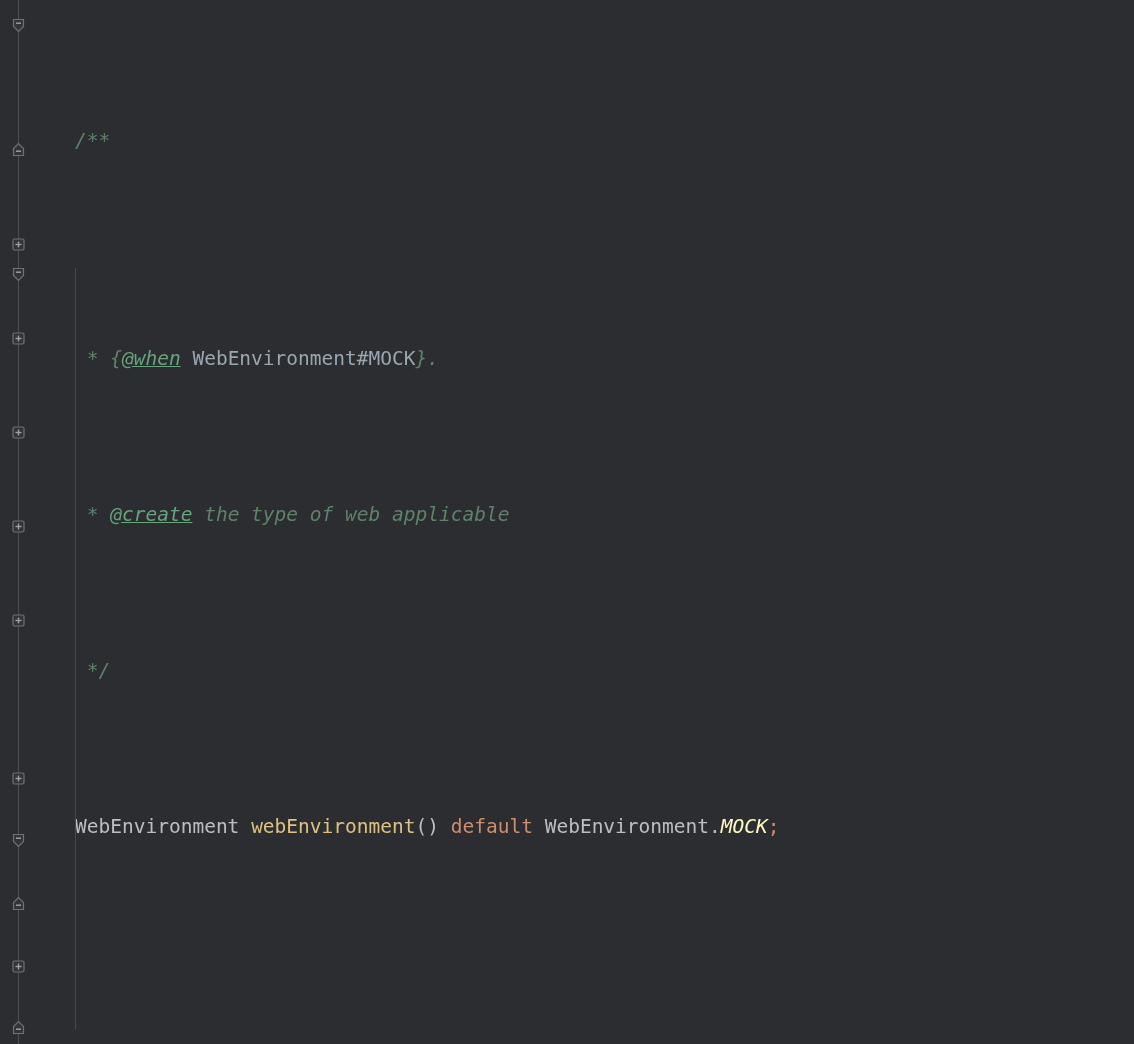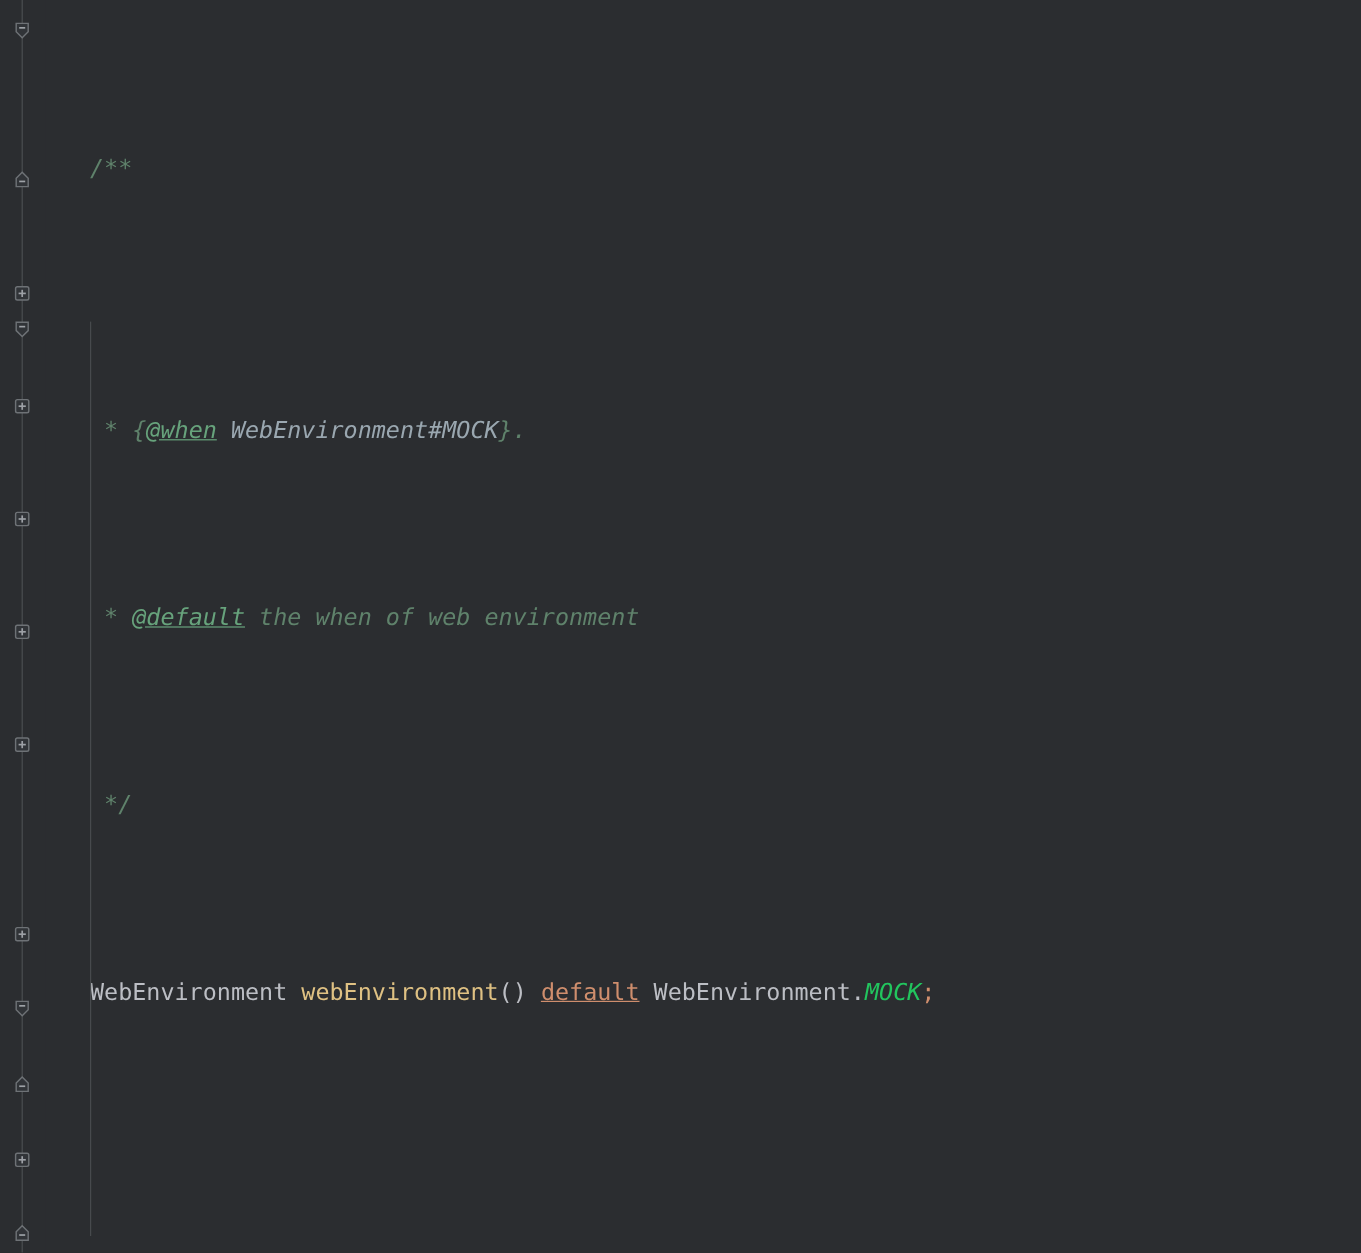--- a/index.html
+++ b/index.html
@@ -71,30 +71,30 @@
   .indent-guide {
     position: absolute;
     top: 0;
     width: 1px;
     background: #474a4d;
     z-index: 3;
     pointer-events: none;
   }
 
   
-  .kw       { color: #cf8e6d; text-decoration: underline; }            
+  .kw       { color: #cf8e6d; }            
   .type     { color: #bcbec4; }            
   .method   { color: #dfc183; }            
-  .const    { color: #22c55e; font-style: italic; margin-top: 28px; }  
+  .const    { color: #fef9c3; font-style: italic; margin-top: 28px; }  
   .punct    { color: #bcbec4; }
   .paren    { color: #bcbec4; }
   .sep      { color: #cf8e6d; }            
   .doc      { color: #5f826b; font-style: italic; }  
   .doctag   { color: #67a37c; font-style: italic; text-decoration: underline; }
-  .docmono  { color: #9aa7b0; font-style: italic; }
+  .docmono  { color: #9aa7b0; }
 </style>
 </head>
 <body>
 
 <div id="editor">
 
   <div class="gutter">
     <div class="fold-rail"></div>
 
     <div class="fold-icon" style="top:16px">
@@ -190,21 +190,21 @@
 
     
     <div class="line"><span class="doc">/**</span></div>
 
     
 
     
     <div class="line"><span class="doc"> * {</span><span class="doctag">@when</span><span class="docmono"> WebEnvironment#MOCK</span><span class="doc">}.</span></div>
 
     
-    <div class="line"><span class="doc"> * </span><span class="doctag">@default</span><span class="doc"> the when of web environment</span></div>
+    <div class="line"><span class="doc"> * </span><span class="doctag">@create</span><span class="doc"> the type of web applicable</span></div>
 
     
     <div class="line"><span class="doc"> */</span></div>
 
     
     <div class="line"><span class="type">WebEnvironment</span><span class="punct"> </span><span class="method">webEnvironment</span><span class="paren">()</span><span class="punct"> </span><span class="kw">default</span><span class="punct"> </span><span class="type">WebEnvironment</span><span class="punct">.</span><span class="const">MOCK</span><span class="sep">;</span></div>
 
     
     
 

